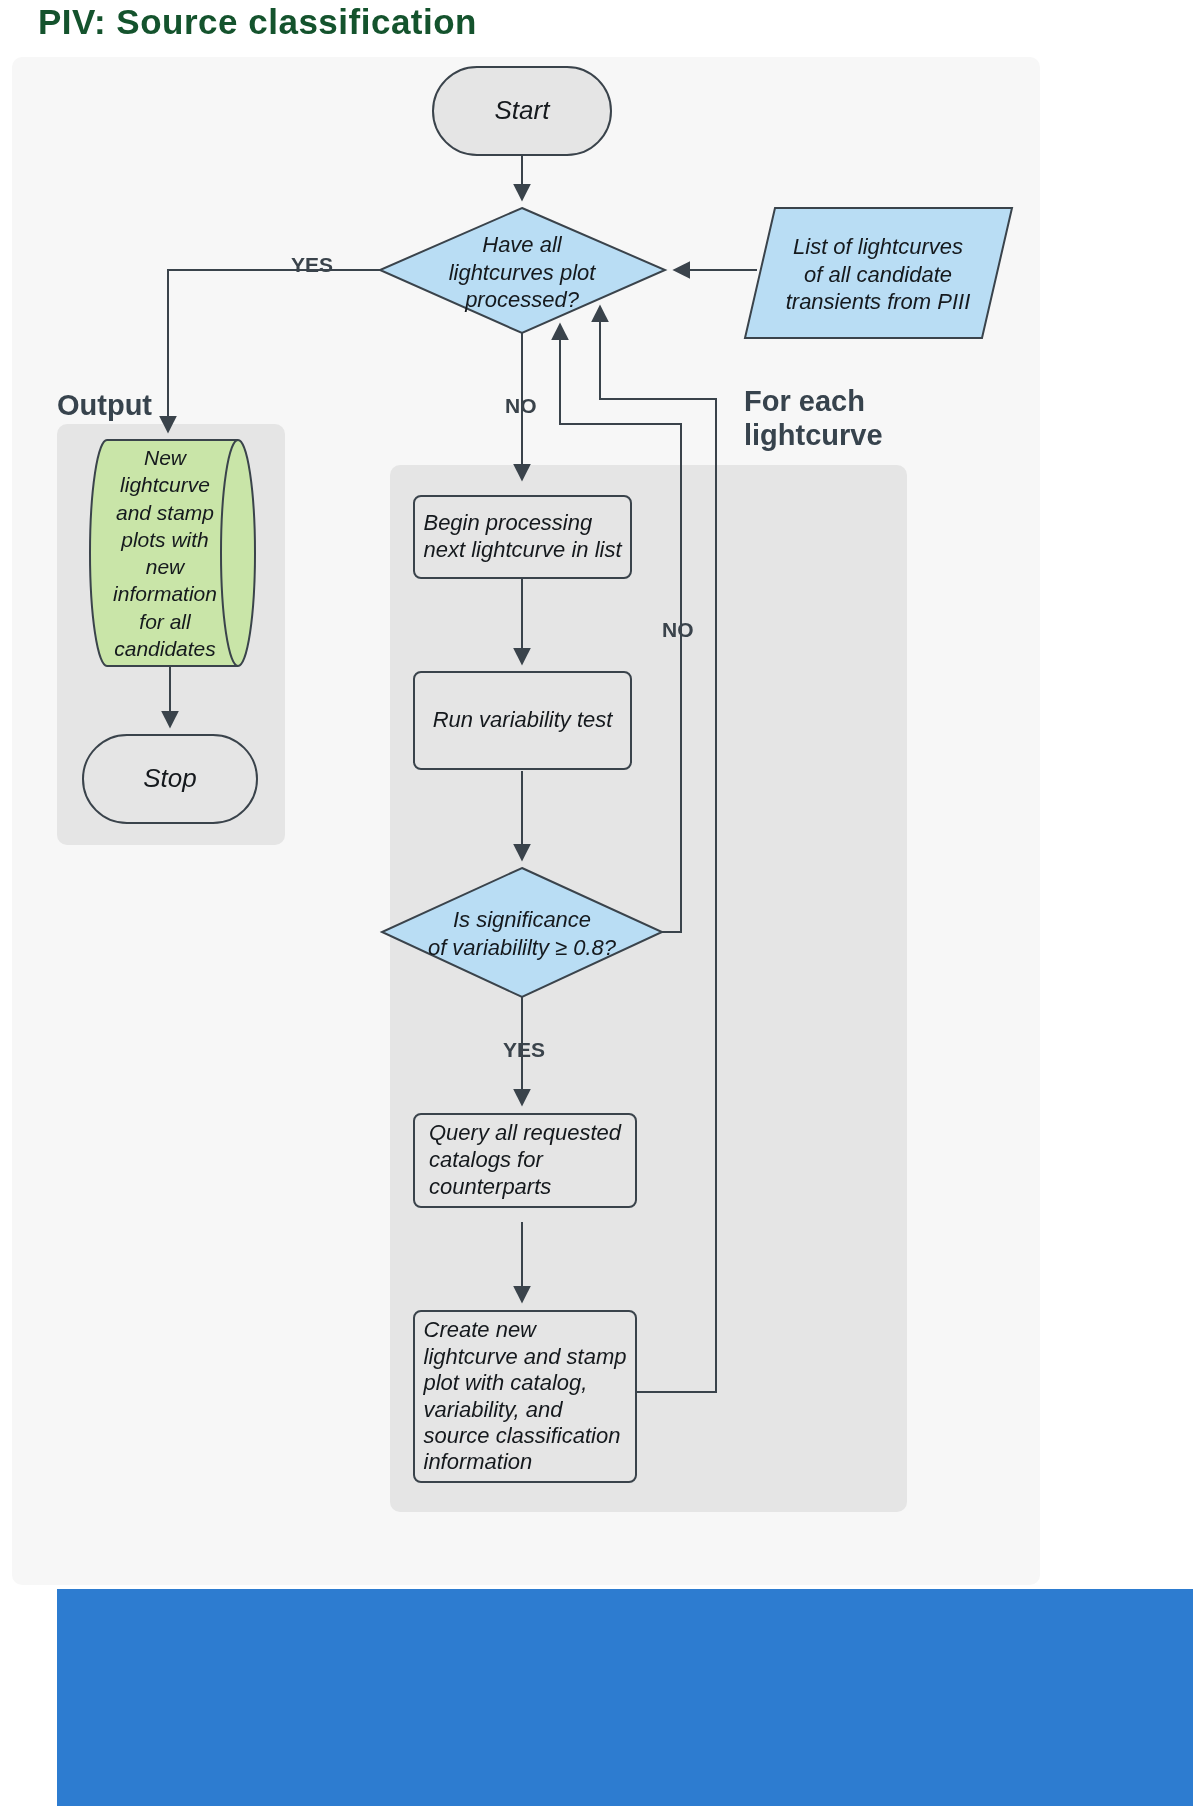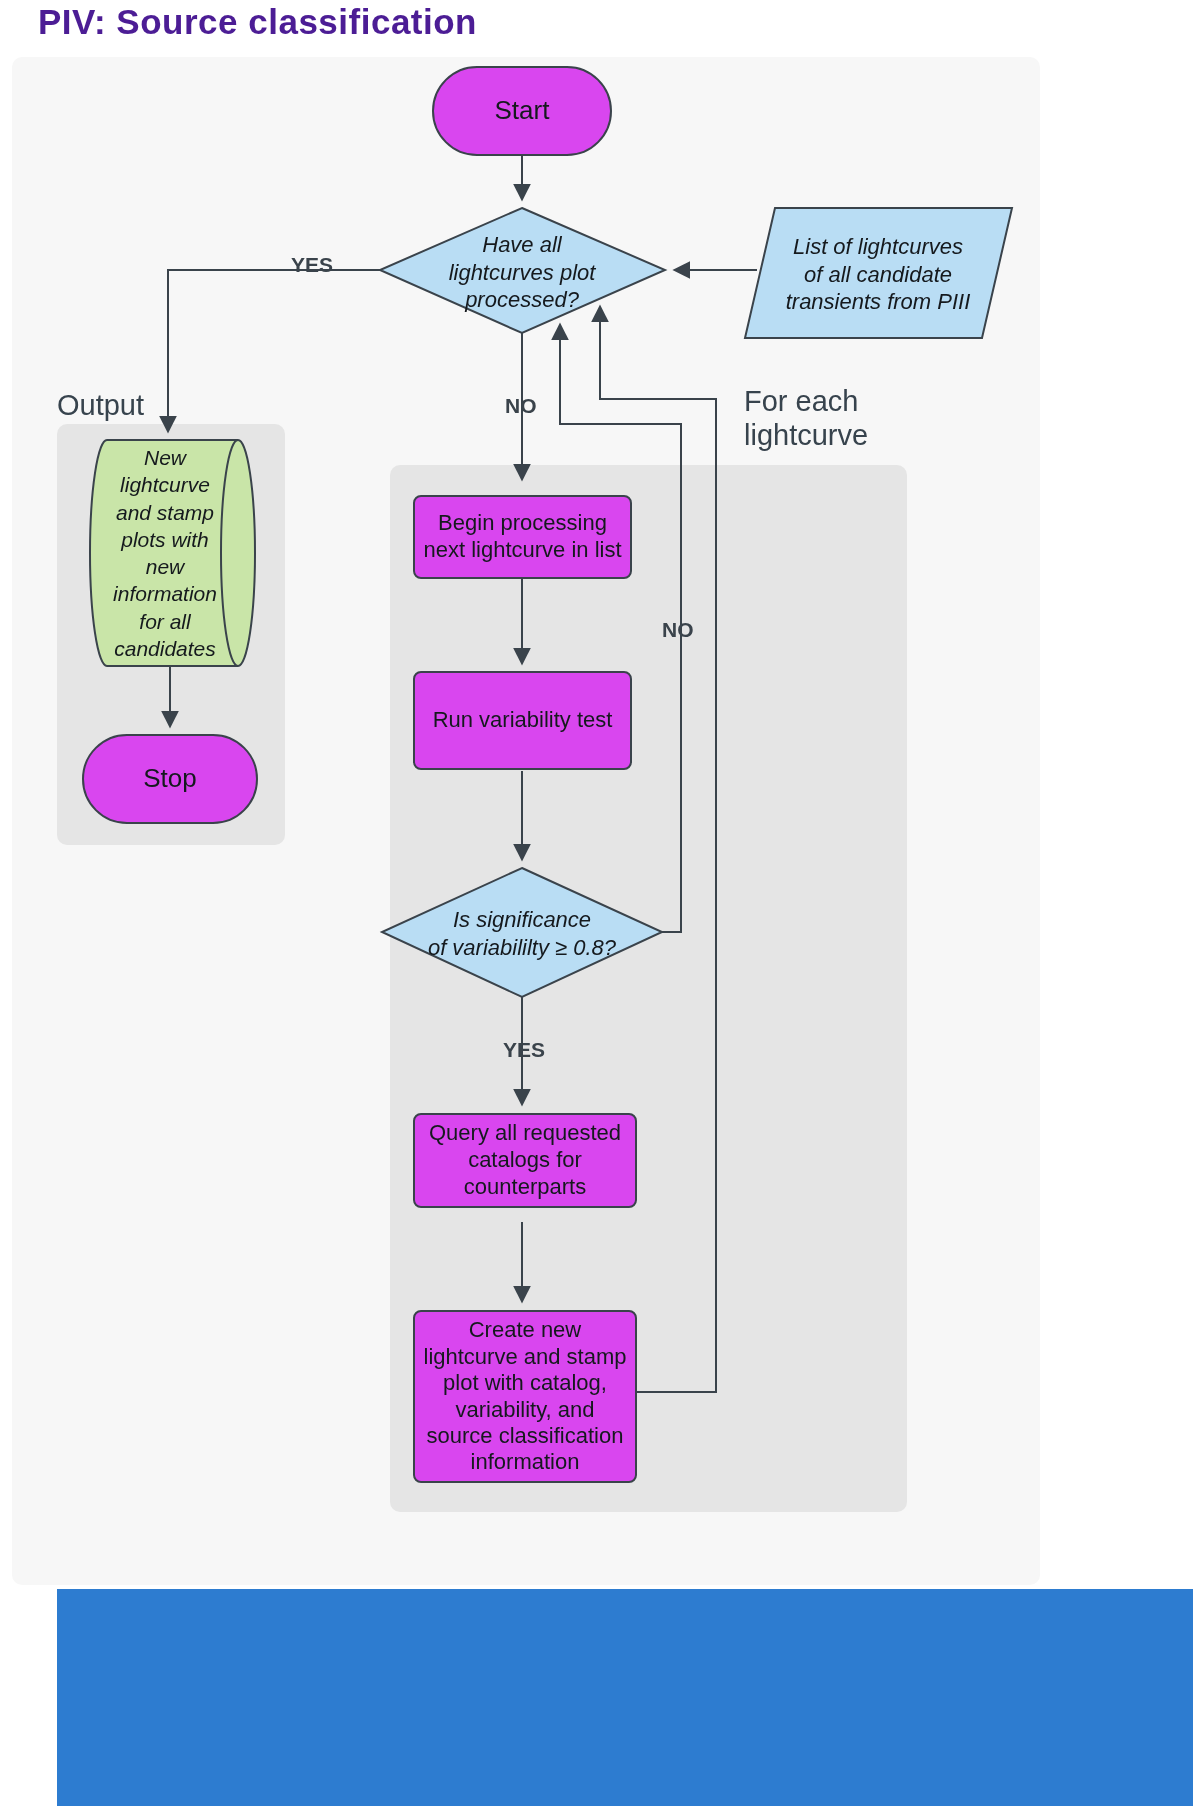--- a/index.html
+++ b/index.html
@@ -2,34 +2,34 @@
 <html><head>
 <meta charset="utf-8">
 <style>
   html,body{margin:0;padding:0;}
   body{
     width:1200px;height:1806px;position:relative;background:#ffffff;
     font-family:"Liberation Sans",sans-serif;overflow:hidden;
   }
   .title{
     position:absolute;left:38px;top:2px;margin:0;
-    font-size:35px;font-weight:bold;color:#4c1d95;letter-spacing:.5px;
+    font-size:35px;font-weight:bold;color:#14532d;letter-spacing:.5px;
   }
   .canvas-bg{
     position:absolute;left:12px;top:57px;width:1028px;height:1528px;
     background:#f7f7f7;border-radius:10px;
   }
   .container{position:absolute;background:#e5e5e5;border-radius:10px;}
   #output-container{left:57px;top:424px;width:228px;height:421px;}
   #loop-container{left:390px;top:465px;width:517px;height:1047px;}
   svg.layer{position:absolute;left:0;top:0;width:1200px;height:1806px;pointer-events:none;}
   .node{
-    position:absolute;background:#d946ef;border:2px solid #3a434b;border-radius:8px;
-    display:flex;align-items:center;justify-content:center;text-align:center;
-    font-size:22px;line-height:1.22;color:#15191d;
+    position:absolute;background:#e5e5e5;border:2px solid #3a434b;border-radius:8px;
+    display:flex;align-items:center;justify-content:center;
+    font-style:italic;font-size:22px;line-height:1.22;color:#15191d;
     white-space:pre-line;box-sizing:border-box;padding:3px;
   }
   .pill{border-radius:46px;font-size:26px;}
   #node-start{left:432px;top:66px;width:180px;height:90px;}
   #node-stop{left:82px;top:734px;width:176px;height:90px;}
   #node-begin{left:413px;top:495px;width:219px;height:84px;}
   #node-run{left:413px;top:671px;width:219px;height:99px;}
   #node-query{left:413px;top:1113px;width:224px;height:95px;}
   #node-create{left:413px;top:1310px;width:224px;height:173px;line-height:1.2;}
   .shape-text{
@@ -39,21 +39,21 @@
   #text-decision-top{left:397px;top:231px;width:250px;}
   #text-input-list{left:753px;top:233px;width:250px;}
   #text-decision-sig{left:382px;top:906px;width:280px;}
   #text-storage{left:95px;top:444px;width:140px;font-size:21px;line-height:1.3;}
   .branch-label{position:absolute;font-weight:bold;font-size:21px;color:#3a434b;}
   #label-yes-top{left:291px;top:253px;}
   #label-no-top{left:505px;top:394px;}
   #label-no-loop{left:662px;top:618px;}
   #label-yes-loop{left:503px;top:1038px;}
   .section-label{
-    position:absolute;font-weight:normal;font-size:29px;color:#37434d;
+    position:absolute;font-weight:bold;font-size:29px;color:#37434d;
     white-space:pre-line;line-height:1.18;
   }
   #label-output{left:57px;top:388px;}
   #label-foreach{left:744px;top:384px;width:220px;}
   .footer{
     position:absolute;left:57px;top:1589px;width:1136px;height:217px;background:#2d7cd0;
   }
 </style>
 </head>
 <body>

